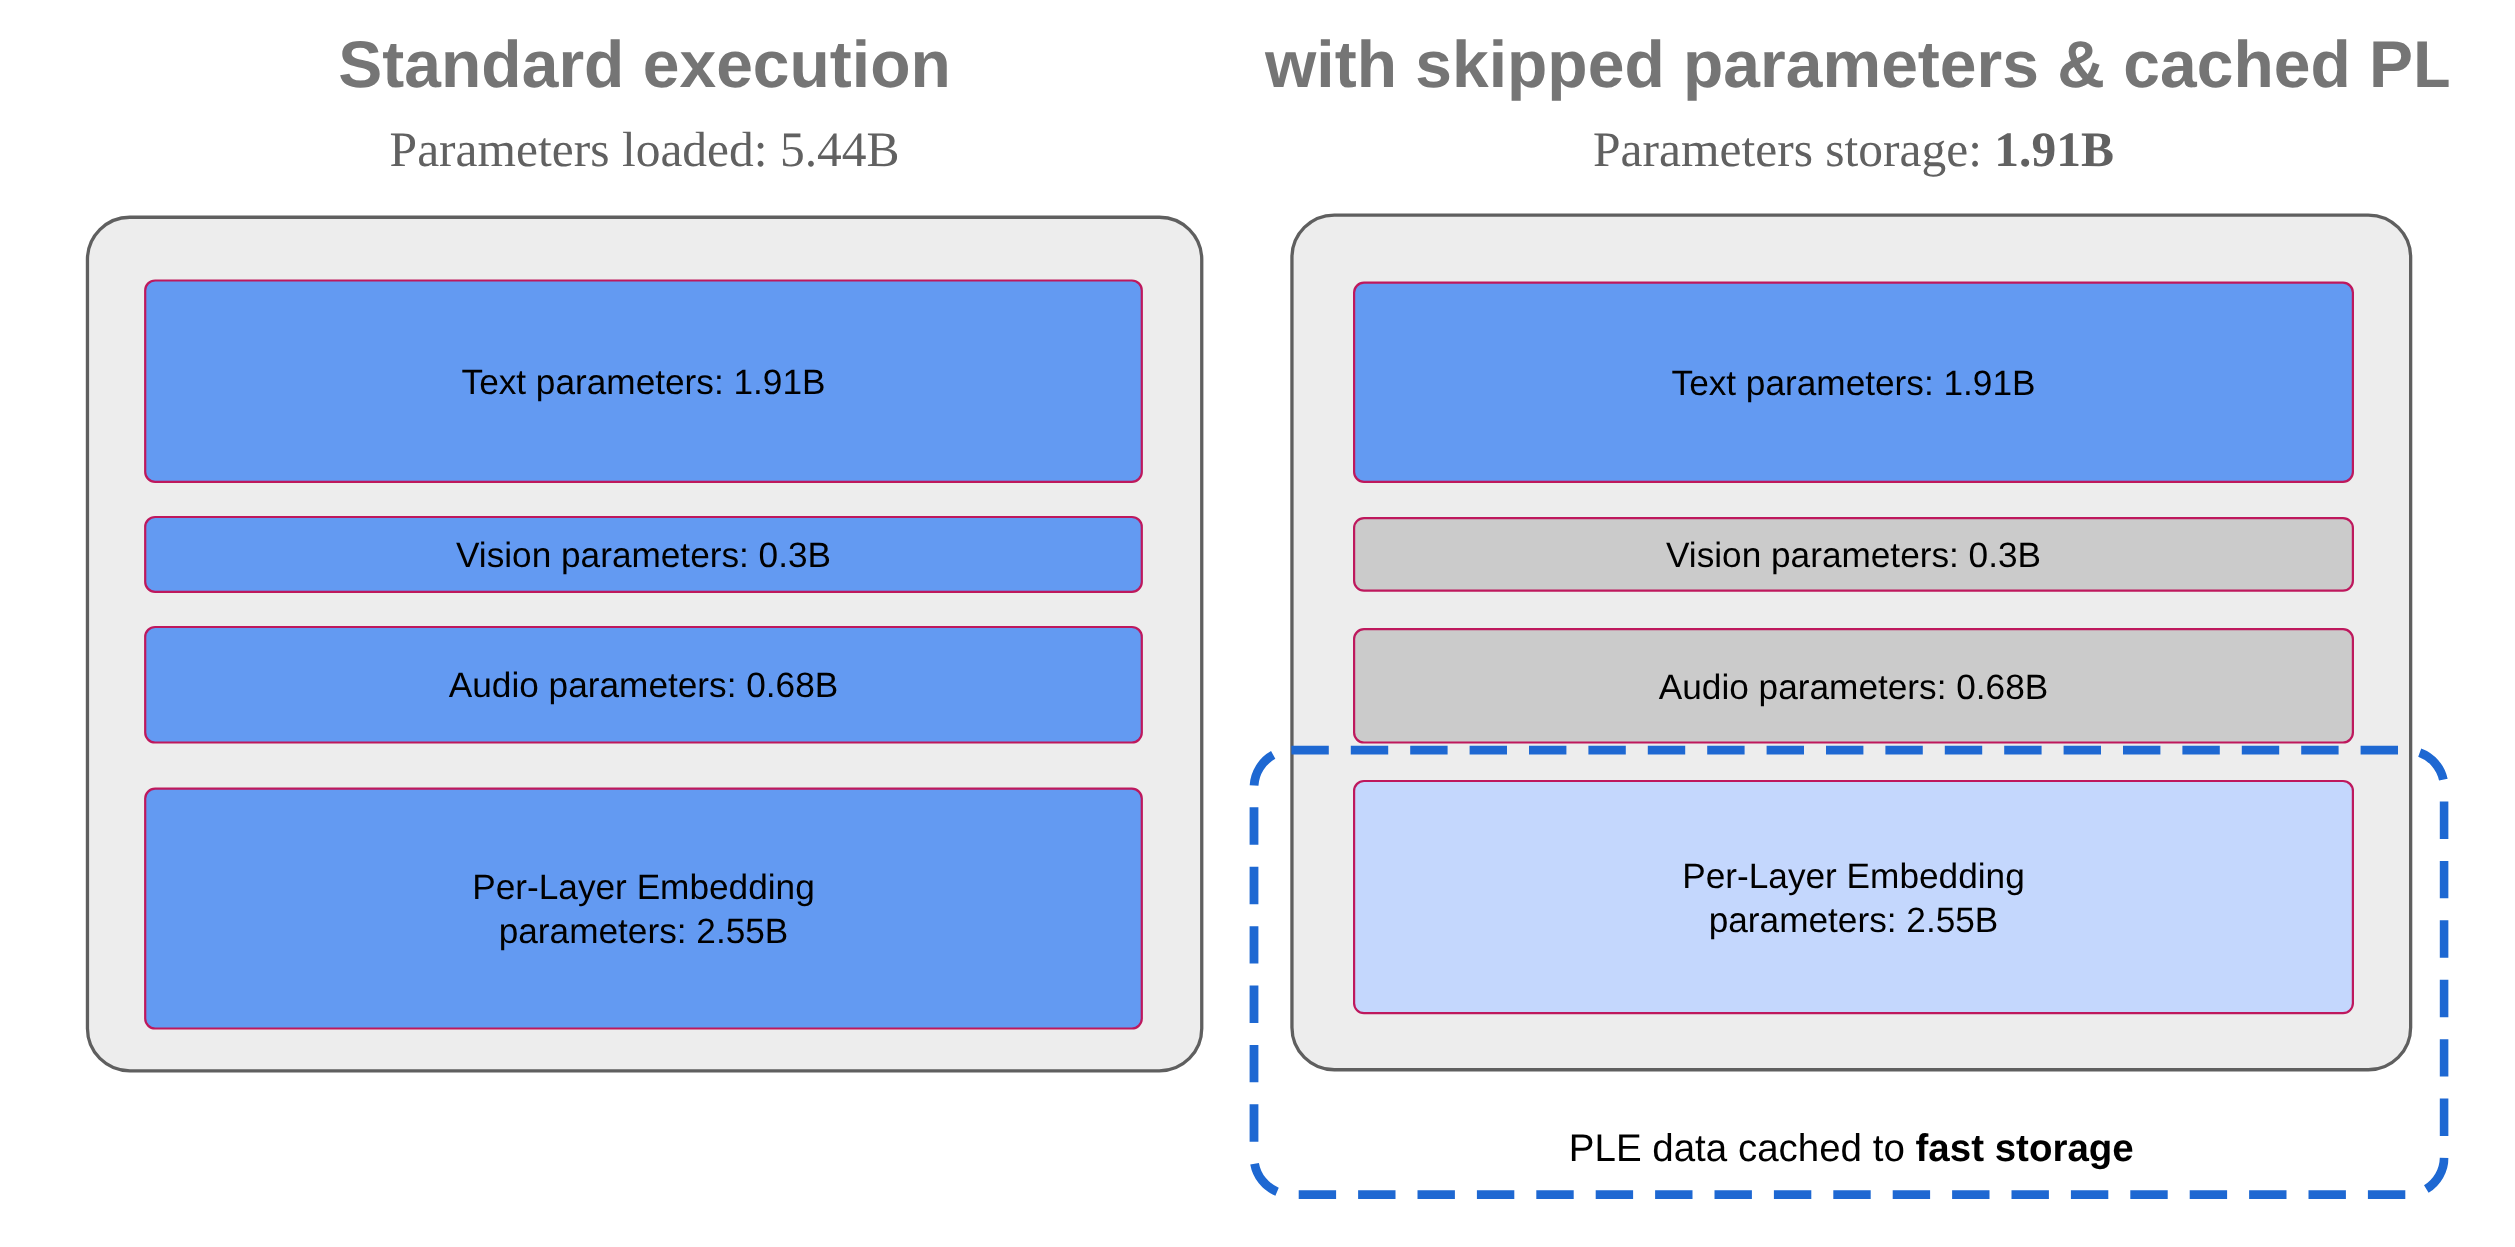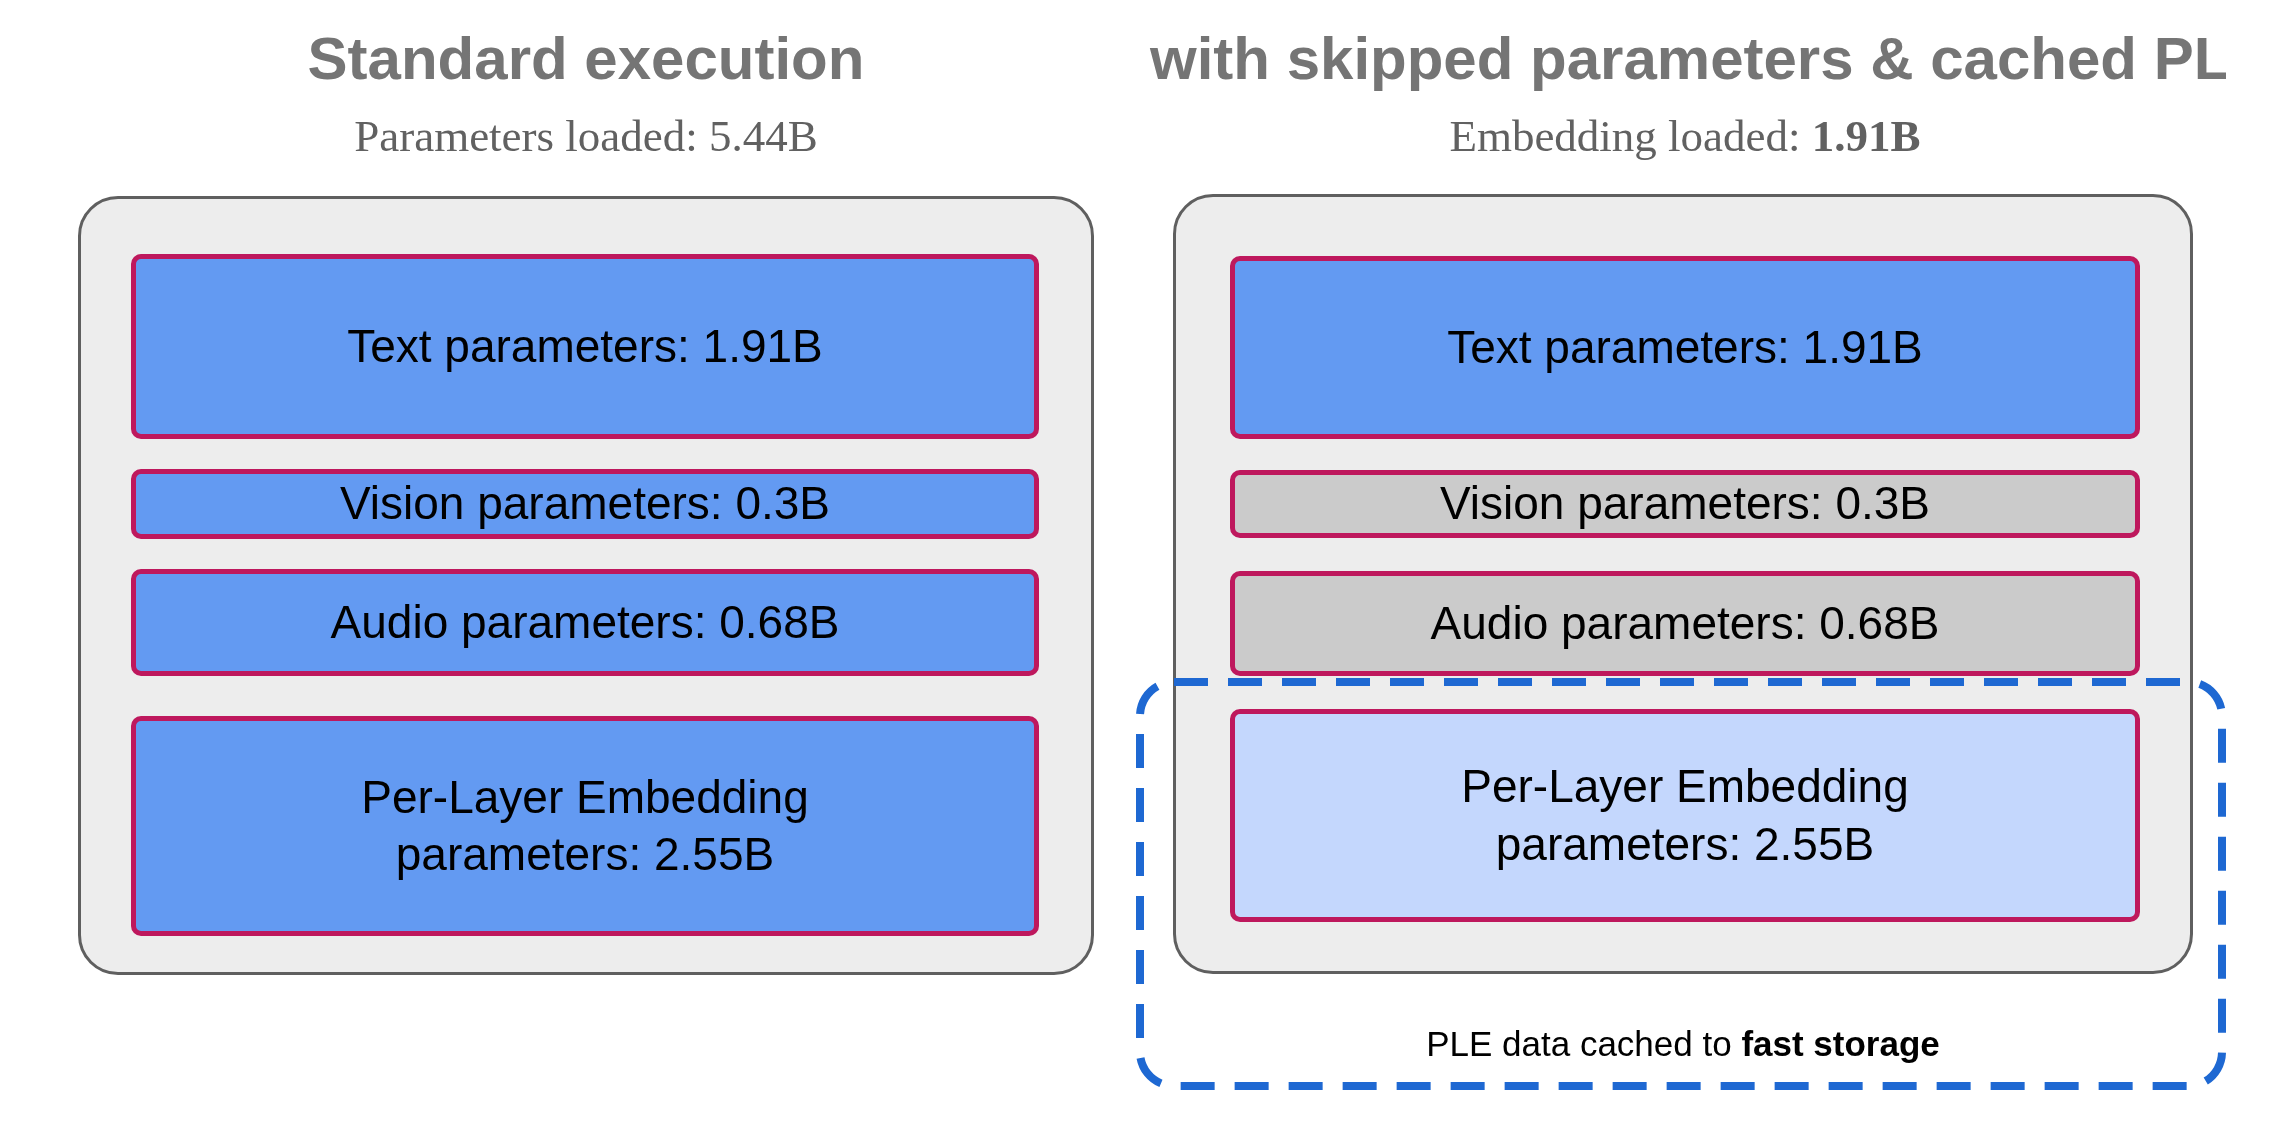--- a/index.html
+++ b/index.html
@@ -51,28 +51,28 @@
     border-radius: 40px;
     box-sizing: border-box;
   }
   .container.left-container  { left: 78px;   top: 196px; width: 1016px; height: 779px; }
   .container.right-container { left: 1173px; top: 194px; width: 1020px; height: 780px; }
 
   .pbox {
     position: absolute;
     left: 50px;
     width: 908px;
-    border: 5px solid #be185d;
+    border: 2px solid #be185d;
     border-radius: 10px;
     box-sizing: border-box;
     display: flex;
     flex-direction: column;
     align-items: center;
     justify-content: center;
-    font-size: 46px;
+    font-size: 32px;
     color: #000000;
     text-align: center;
     line-height: 1.25;
   }
   .pbox.blue      { background: #639af2; }
   .pbox.gray      { background: #cbcbcb; }
   .pbox.lightblue { background: #c4d7fd; }
 
   
   .left-container  .b1 { top: 55px;  height: 185px; }
@@ -128,21 +128,21 @@
       <span class="line">Audio parameters: 0.68B</span>
     </div>
     <div class="pbox blue b4">
       <span class="line">Per-Layer Embedding</span>
       <span class="line">parameters: 2.55B</span>
     </div>
   </div>
 
   <div class="panel-title right-pos">with skipped parameters &amp; cached PLE</div>
   <div class="panel-subtitle right-pos">
-    <span>Embedding loaded: </span><span class="bold-val">1.91B</span>
+    <span>Parameters storage: </span><span class="bold-val">1.91B</span>
   </div>
 
   <div class="container right-container">
     <div class="pbox blue b1">
       <span class="line">Text parameters: 1.91B</span>
     </div>
     <div class="pbox gray b2">
       <span class="line">Vision parameters: 0.3B</span>
     </div>
     <div class="pbox gray b3">

